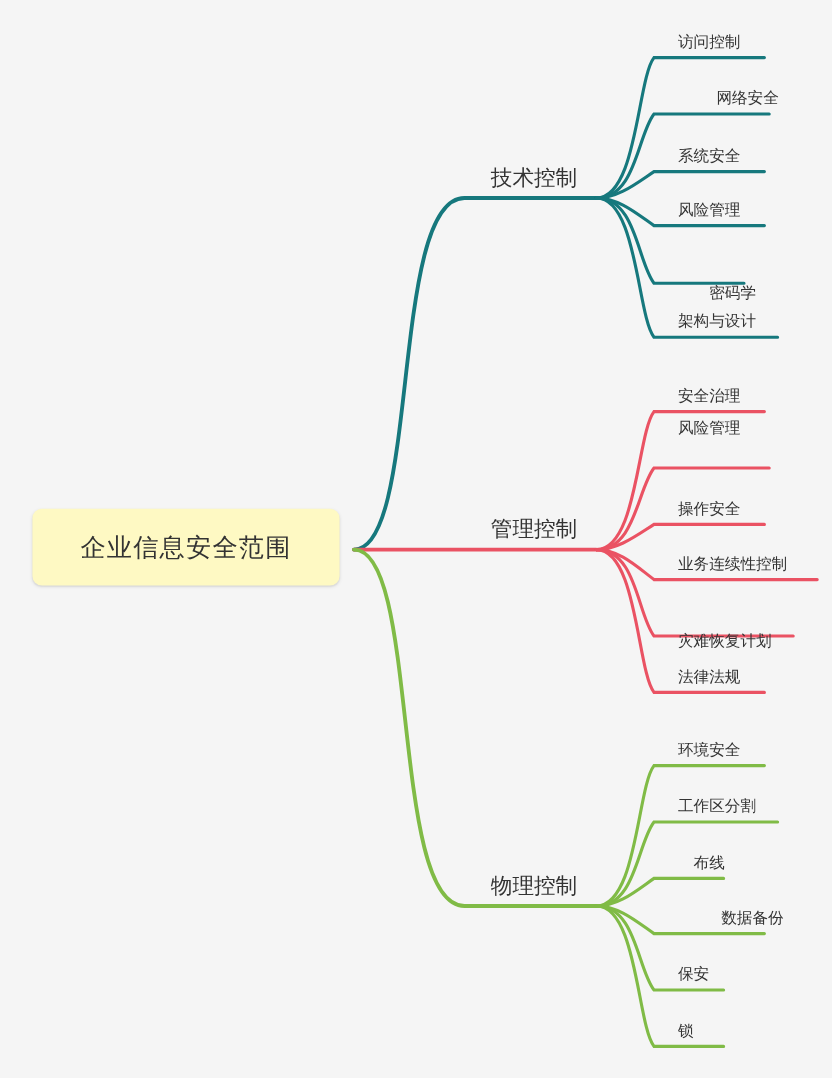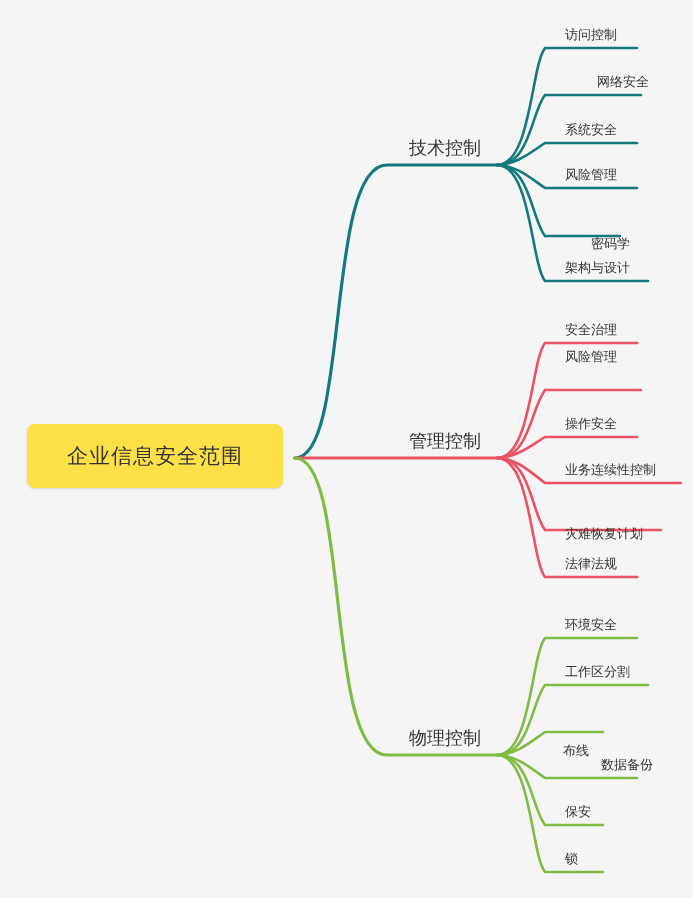--- a/index.html
+++ b/index.html
@@ -29,21 +29,21 @@
     width: 693px;
     height: 898px;
     overflow: visible;
   }
   .root-node {
     position: absolute;
     left: 27px;
     top: 424px;
     width: 256px;
     height: 64px;
-    background: #fde047;
+    background: #fef9c3;
     border-radius: 8px;
     box-shadow: 0 1px 3px rgba(0,0,0,0.10), 0 1px 1px rgba(0,0,0,0.04);
     display: flex;
     align-items: center;
     justify-content: center;
     box-sizing: border-box;
   }
   .root-label {
     font-size: 21px;
     color: #333333;
@@ -115,19 +115,19 @@
       <div class="branch-label" style="left: 487px; top: 458px;">管理控制</div>
       <div class="leaf-label" style="left: 563px; top: 343px;">安全治理</div>
       <div class="leaf-label" style="left: 563px; top: 370px;">风险管理</div>
       <div class="leaf-label" style="left: 563px; top: 437px;">操作安全</div>
       <div class="leaf-label" style="left: 563px; top: 483px;">业务连续性控制</div>
       <div class="leaf-label" style="left: 563px; top: 547px;">灾难恢复计划</div>
       <div class="leaf-label" style="left: 563px; top: 577px;">法律法规</div>
       <div class="branch-label" style="left: 487px; top: 755px;">物理控制</div>
       <div class="leaf-label" style="left: 563px; top: 638px;">环境安全</div>
       <div class="leaf-label" style="left: 563px; top: 685px;">工作区分割</div>
-      <div class="leaf-label" style="left: 561px; top: 732px; margin-top: 32px;">布线</div>
+      <div class="leaf-label" style="left: 576px; top: 732px;">布线</div>
       <div class="leaf-label" style="left: 563px; top: 778px; margin-left: 36px;">数据备份</div>
       <div class="leaf-label" style="left: 563px; top: 825px;">保安</div>
       <div class="leaf-label" style="left: 563px; top: 872px;">锁</div>
     </div>
 
 </div>
 
 </body></html>

